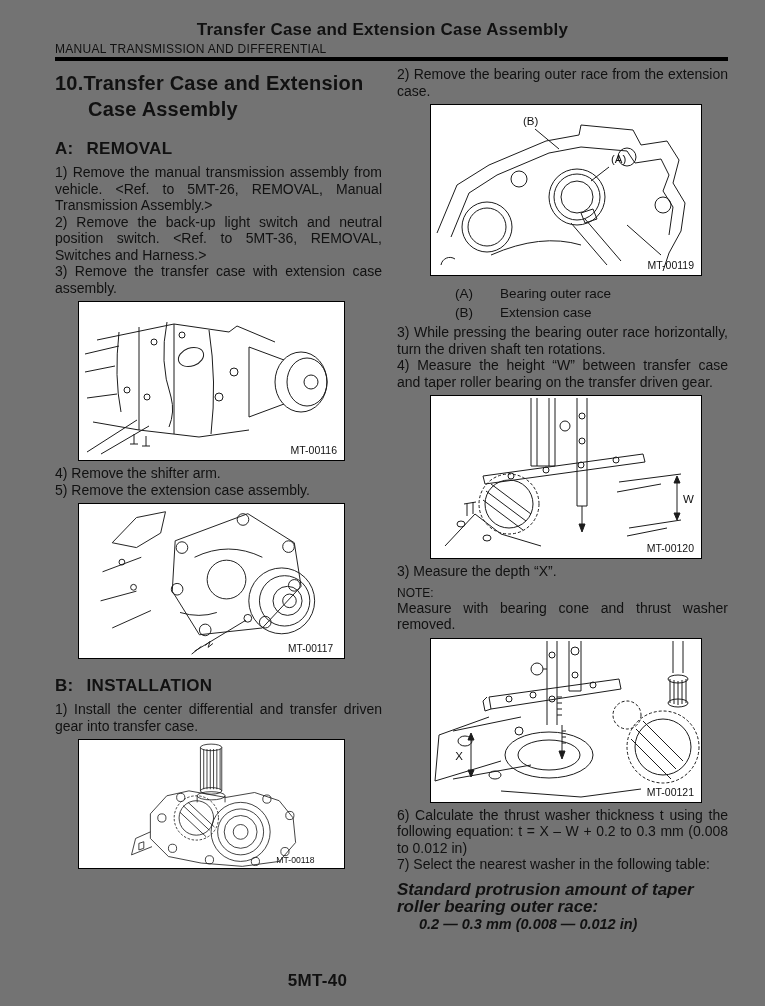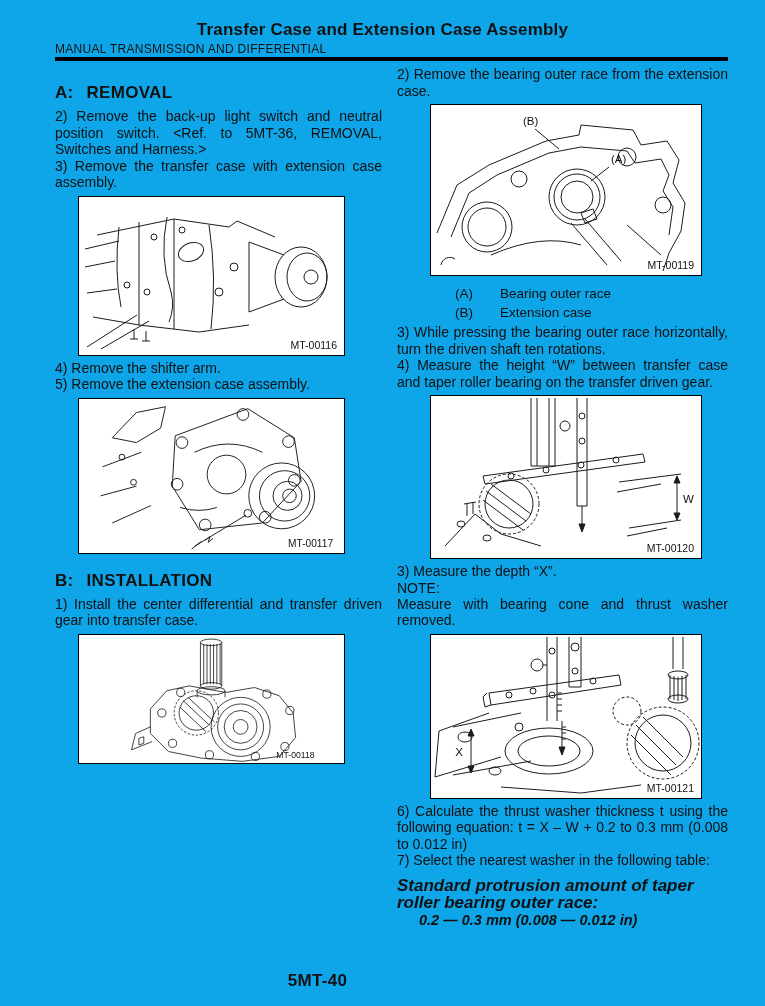--- a/index.html
+++ b/index.html
@@ -1,21 +1,21 @@
 <!DOCTYPE html>
 <html><head>
 <meta charset="utf-8">
 <style>
   * { margin:0; padding:0; box-sizing:border-box; }
   html,body { background:#ffffff; }
   body {
     width:765px; height:1006px; position:relative; overflow:hidden;
     font-family:"Liberation Sans", sans-serif; color:#111;
   }
-  .page { position:absolute; inset:0; background:#0ea5e9;text-decoration:underline; }
+  .page { position:absolute; inset:0; background:#737373;text-decoration:underline; }
 
   
   .hdr-title { position:absolute; top:20px; left:0; width:765px; text-align:center;
                font-size:17px; font-weight:bold; letter-spacing:.2px; }
   .hdr-sub   { position:absolute; top:42px; left:55px; font-size:12px; letter-spacing:.3px; }
   .hdr-rule  { position:absolute; top:57px; left:55px; width:673px; height:4px; background:#000; }
 
   
   .col { position:absolute; top:66px; }
   .col-left  { left:55px;  width:327px; }
@@ -34,43 +34,45 @@
   .fig-r { width:272px; margin:5px 0 4px 33px; }
   .fig svg { display:block; width:100%; height:100%; }
   svg text { font-family:"Liberation Sans", sans-serif; fill:#111; }
   .figcode { font-size:10.5px; }
   .figlabel { font-size:11.5px; }
 
   .legend { margin-top:8px; margin-bottom:2px; }
   .legend-row { display:flex; font-size:13.5px; line-height:19px; padding-left:58px; }
   .legend-key { width:45px; flex:0 0 45px; }
 
-  .note-label { font-size:14px; }
+  .note-label { font-size:12px; margin-top:6px; }
 
   .spec { margin-top:8px; }
   .spec-title { font-size:17px; font-weight:bold; font-style:italic; line-height:17.5px; }
   .spec-value { font-size:14.5px; font-weight:bold; font-style:italic; line-height:17.5px; padding-left:22px; }
 
   .footer { position:absolute; left:0; bottom:15px; width:635px; text-align:center;
             font-size:17px; font-weight:bold; letter-spacing:.3px; }
 </style>
 </head>
 <body>
 
 <div class="page">
 
   <div class="hdr-title">Transfer Case and Extension Case Assembly</div>
   <div class="hdr-sub">MANUAL TRANSMISSION AND DIFFERENTIAL</div>
   <div class="hdr-rule"></div>
 
   <div class="col col-left">
 
+    <h1 class="h-main">10.Transfer Case and Extension Case Assembly</h1>
 
     <h2 class="h-sub"><span class="h-key">A:</span><span>REMOVAL</span></h2>
 
+    <p class="p">1) Remove the manual transmission assembly from vehicle. &lt;Ref. to 5MT-26, REMOVAL, Manual Transmission Assembly.&gt;</p>
     <p class="p">2) Remove the back-up light switch and neutral position switch. &lt;Ref. to 5MT-36, REMOVAL, Switches and Harness.&gt;</p>
     <p class="p">3) Remove the transfer case with extension case assembly.</p>
 
     <div class="fig fig-l" style="height:160px">
       <svg viewBox="0 0 265 158">
         <g stroke="#1c1c1c" stroke-width="1" fill="none">
           <path d="M18,38 L95,22 L150,30 L158,24 L196,40"></path>
           <path d="M14,120 L60,128 L120,135 L170,128"></path>
           <path d="M60,25 L60,128 M95,22 L95,132"></path>
           <path d="M130,28 Q138,80 132,132"></path>

